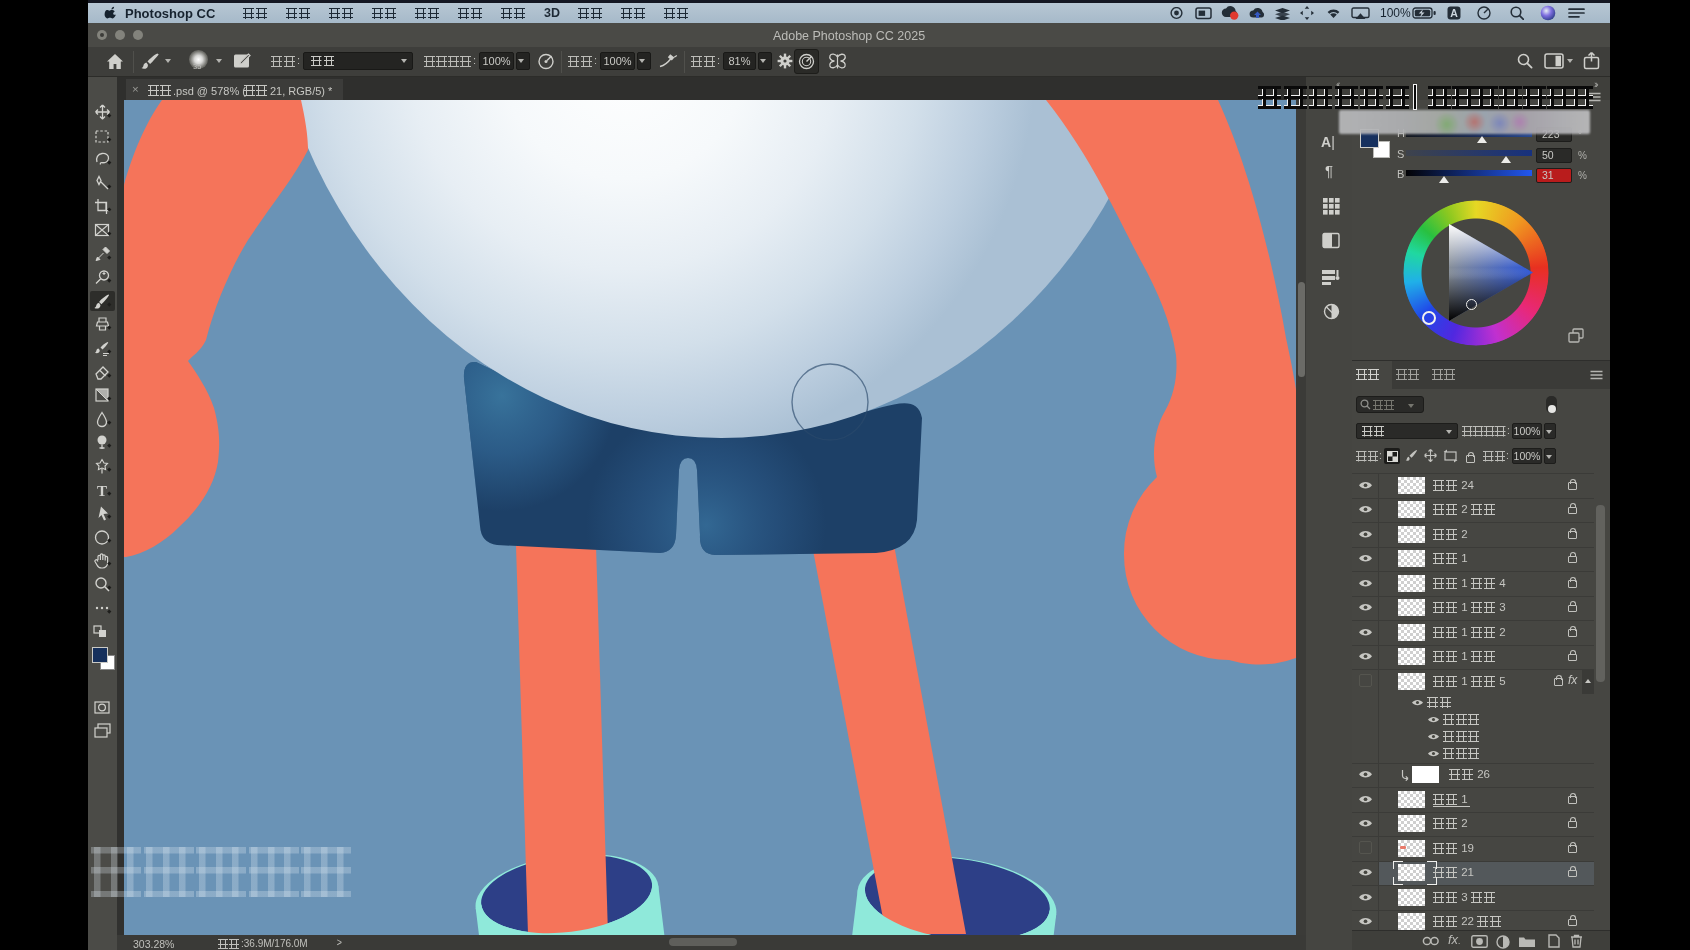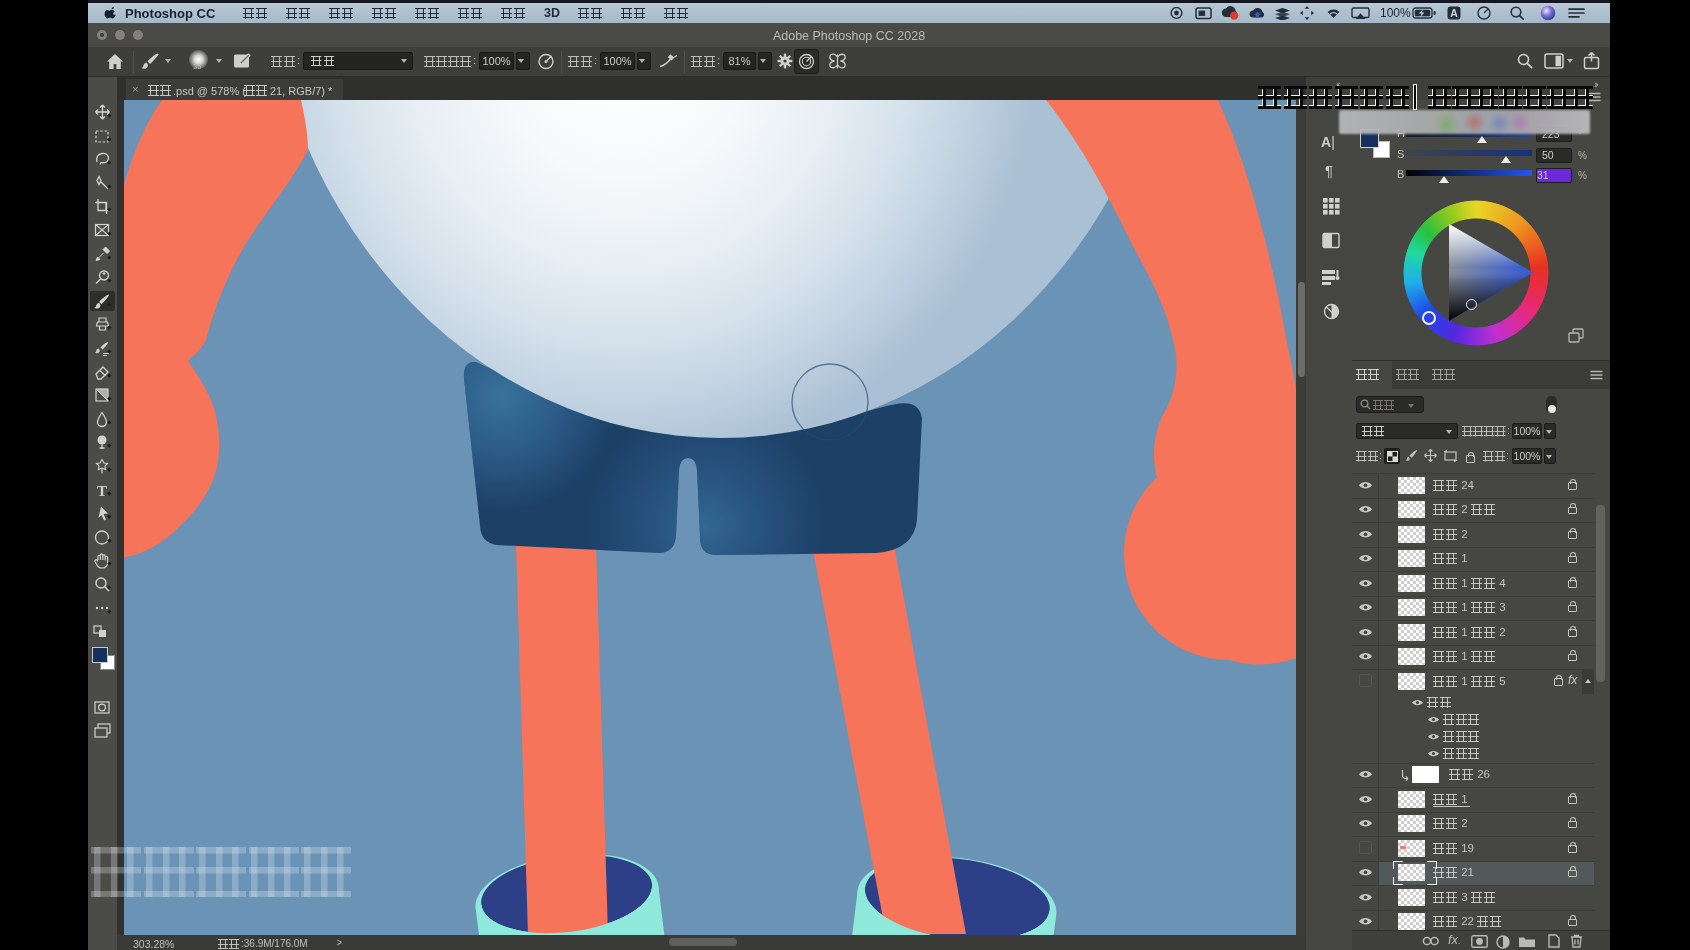--- a/index.html
+++ b/index.html
@@ -100,21 +100,21 @@
       <circle cx="8" cy="8" r="7.3" fill="url(#siri)"></circle>
     </svg>
 <svg class="abs" style="left:1568px;top:7px" width="17" height="12" viewBox="0 0 17 12">
       <path d="M1 2.2h15M1 6h15M1 9.8h10" stroke="#242e38" stroke-width="1.7" stroke-linecap="round"></path>
     </svg>
 <div class="abs" style="left:88px;top:23px;width:1522px;height:24px;background:#4a4a46"></div>
 <div class="abs" style="left:97px;top:30px;width:10px;height:10px;border-radius:50%;background:#83837c"></div>
 <div class="abs" style="left:100px;top:33px;width:4px;height:4px;border-radius:50%;background:#3c3c38"></div>
 <div class="abs" style="left:115px;top:30px;width:10px;height:10px;border-radius:50%;background:#83837c"></div>
 <div class="abs" style="left:133px;top:30px;width:10px;height:10px;border-radius:50%;background:#83837c"></div>
-<div class="abs" style="left:749px;top:29px;width:200px;text-align:center;font-size:12.5px;color:#bcbcb8">Adobe Photoshop CC 2028</div>
+<div class="abs" style="left:749px;top:29px;width:200px;text-align:center;font-size:12.5px;color:#bcbcb8">Adobe Photoshop CC 2025</div>
 <div class="abs" style="left:88px;top:47px;width:1522px;height:30px;background:#3e3e3b;border-bottom:1px solid #2c2c29"></div>
 <svg class="abs" style="left:106px;top:53px" width="18" height="17" viewBox="0 0 18 17">
       <path d="M9 1 1 8.5h2.2V16h4.4v-5h2.8v5h4.4V8.5H17z" fill="#cfcfcb"></path>
     </svg>
 <div class="sep" style="left:133px;top:51px;height:22px"></div>
 <svg class="abs" style="left:140px;top:52px" width="20" height="19" viewBox="0 0 20 19">
       <path d="M17.5 1.5c-3 1-8 5.5-10 8l2.6 2.6c2.5-2.5 6.6-7 8.6-9.6zM6.4 10.4c-1.7.3-2.7 1.6-3 3.3-.2 1.2-.9 2-2 2.4 1.5 1 4 1 5.4-.2 1-.9 1.4-2.3 1-3.4z" fill="#cfcfcb"></path>
     </svg>
 <div class="chev" style="left:165px;top:59px;"></div>
 <div class="abs" style="left:189px;top:50px;width:19px;height:19px;border-radius:50%;background:radial-gradient(circle,#ffffff 0%,#d8d8d6 30%,#74746f 62%,rgba(62,62,59,0) 92%)"></div>
@@ -201,21 +201,21 @@
       <path d="M8.5 1.5v9M8.5 1.5 5.5 4.5M8.5 1.5l3 3" stroke="#cfcfcb" stroke-width="1.5" fill="none"></path>
     </svg>
 <div class="abs" style="left:117px;top:77px;width:1189px;height:23px;background:#2f2f2d"></div>
 <div class="abs" style="left:126px;top:79px;width:217px;height:21px;background:#3c3c3a"></div>
 <div class="abs" style="left:132px;top:83px;font-size:11.5px;color:#9a9a96">×</div>
 <i class="abs" style="left:148px;top:85px;width:11px;height:11px;background:linear-gradient(#c7c7c3,#c7c7c3) 0px 0px/11px 1.1px,linear-gradient(#c7c7c3,#c7c7c3) 0px 5.0px/11px 1.1px,linear-gradient(#c7c7c3,#c7c7c3) 0px 9.9px/11px 1.1px,linear-gradient(#c7c7c3,#c7c7c3) 2.4px 0px/1.1px 11px,linear-gradient(#c7c7c3,#c7c7c3) 7.9px 0px/1.1px 11px;background-repeat:no-repeat"></i>
     <i class="abs" style="left:160px;top:85px;width:11px;height:11px;background:linear-gradient(#c7c7c3,#c7c7c3) 0px 0px/11px 1.1px,linear-gradient(#c7c7c3,#c7c7c3) 0px 5.0px/11px 1.1px,linear-gradient(#c7c7c3,#c7c7c3) 0px 9.9px/11px 1.1px,linear-gradient(#c7c7c3,#c7c7c3) 2.4px 0px/1.1px 11px,linear-gradient(#c7c7c3,#c7c7c3) 7.9px 0px/1.1px 11px;background-repeat:no-repeat"></i>
 <div class="abs" style="left:173px;top:84.5px;font-size:11px;color:#c7c7c3">.psd @ 578% (</div>
 <i class="abs" style="left:244px;top:85px;width:11px;height:11px;background:linear-gradient(#c7c7c3,#c7c7c3) 0px 0px/11px 1.1px,linear-gradient(#c7c7c3,#c7c7c3) 0px 5.0px/11px 1.1px,linear-gradient(#c7c7c3,#c7c7c3) 0px 9.9px/11px 1.1px,linear-gradient(#c7c7c3,#c7c7c3) 2.4px 0px/1.1px 11px,linear-gradient(#c7c7c3,#c7c7c3) 7.9px 0px/1.1px 11px;background-repeat:no-repeat"></i>
     <i class="abs" style="left:256px;top:85px;width:11px;height:11px;background:linear-gradient(#c7c7c3,#c7c7c3) 0px 0px/11px 1.1px,linear-gradient(#c7c7c3,#c7c7c3) 0px 5.0px/11px 1.1px,linear-gradient(#c7c7c3,#c7c7c3) 0px 9.9px/11px 1.1px,linear-gradient(#c7c7c3,#c7c7c3) 2.4px 0px/1.1px 11px,linear-gradient(#c7c7c3,#c7c7c3) 7.9px 0px/1.1px 11px;background-repeat:no-repeat"></i>
-<div class="abs" style="left:270px;top:84.5px;font-size:11px;color:#c7c7c3">21, RGB/7) *</div>
+<div class="abs" style="left:270px;top:84.5px;font-size:11px;color:#c7c7c3">21, RGB/5) *</div>
 <div class="abs" style="left:93px;top:79px;font-size:10px;color:#a8a8a4;letter-spacing:-2px">››</div>
 <div class="abs" style="left:88px;top:77px;width:29px;height:873px;background:#4b4b47"></div>
 <div class="abs" style="left:117px;top:100px;width:7px;height:835px;background:#31312f"></div>
 <svg class="abs" style="left:94px;top:104px" width="17" height="17" viewBox="0 0 17 17">
       <path d="M8.5 1v14M1.5 8h14M8.5 1 6 3.5M8.5 1l2.5 2.5M8.5 15 6 12.5m2.5 2.5 2.5-2.5M1.5 8 4 5.5M1.5 8 4 10.5M15.5 8 13 5.5m2.5 2.5L13 10.5" stroke="#d2d2ce" stroke-width="1.3" fill="none"></path>
     </svg>
     <div class="abs" style="left:108px;top:114px;width:2.5px;height:2.5px;background:#1e1e1c;transform:rotate(45deg)"></div>
 <svg class="abs" style="left:94px;top:127.6px" width="17" height="17" viewBox="0 0 17 17">
       <rect x="2" y="3" width="12" height="11" fill="none" stroke="#d2d2ce" stroke-width="1.2" stroke-dasharray="2.5 1.8"></rect>
     </svg>
@@ -436,21 +436,21 @@
 <div class="abs" style="left:1406px;top:130px;width:126px;height:7px;background:linear-gradient(90deg,#15181f,#1a2b55 55%,#274890)"></div>
 <div class="abs" style="left:1406px;top:150px;width:126px;height:6px;background:linear-gradient(90deg,#3e434c,#17317e)"></div>
 <div class="abs" style="left:1406px;top:170px;width:126px;height:6px;background:linear-gradient(90deg,#020204,#2257ef)"></div>
 <div class="abs" style="left:1477px;top:136px;width:0;height:0;border-left:5px solid transparent;border-right:5px solid transparent;border-bottom:7px solid #ececea"></div>
 <div class="abs" style="left:1501px;top:156px;width:0;height:0;border-left:5px solid transparent;border-right:5px solid transparent;border-bottom:7px solid #ececea"></div>
 <div class="abs" style="left:1439px;top:176px;width:0;height:0;border-left:5px solid transparent;border-right:5px solid transparent;border-bottom:7px solid #ececea"></div>
 <div class="abs" style="left:1536px;top:127px;width:36px;height:15px;background:#2a2a28;border:1px solid #1d1d1b;border-radius:2px;color:#c8c8c4;font-size:10.5px;line-height:13px;padding-left:5px">223</div>
 <div class="abs" style="left:1578px;top:129px;font-size:10px;color:#b0b0ac">°</div>
 <div class="abs" style="left:1536px;top:148px;width:36px;height:15px;background:#2a2a28;border:1px solid #1d1d1b;border-radius:2px;color:#c8c8c4;font-size:10.5px;line-height:13px;padding-left:5px">50</div>
 <div class="abs" style="left:1578px;top:150px;font-size:10px;color:#b0b0ac">%</div>
-<div class="abs" style="left:1536px;top:168px;width:36px;height:15px;background:#6d28d9;border:1px solid #1d1d1b;border-radius:2px;color:#c8c8c4;font-size:10.5px;line-height:13px;">31</div>
+<div class="abs" style="left:1536px;top:168px;width:36px;height:15px;background:#b91c1c;border:1px solid #1d1d1b;border-radius:2px;color:#c8c8c4;font-size:10.5px;line-height:13px;padding-left:5px">31</div>
 <div class="abs" style="left:1578px;top:170px;font-size:10px;color:#b0b0ac">%</div>
 <div class="abs" style="left:1403px;top:199.5px;width:146px;height:146px;border-radius:50%;
 background:conic-gradient(from 0deg,#e6d824,#f09820 40deg,#e83020 85deg,#e82878 125deg,#c030d0 162deg,#5028e0 200deg,#2048e8 232deg,#20b0e8 262deg,#20d8a0 288deg,#28c040 310deg,#8cc820 335deg,#e6d824 360deg);
 -webkit-mask:radial-gradient(circle,transparent 54px,#000 55px 72px,transparent 73px);mask:radial-gradient(circle,transparent 54px,#000 55px 72px,transparent 73px)"></div>
 <svg class="abs" style="left:1440px;top:215px" width="100" height="115" viewBox="0 0 100 115">
       <defs>
 <linearGradient id="tg1" x1="0" y1="0" x2="1" y2="0">
           <stop offset="0" stop-color="#878f99"></stop>
           <stop offset="1" stop-color="#2b55d8"></stop>
         </linearGradient>

